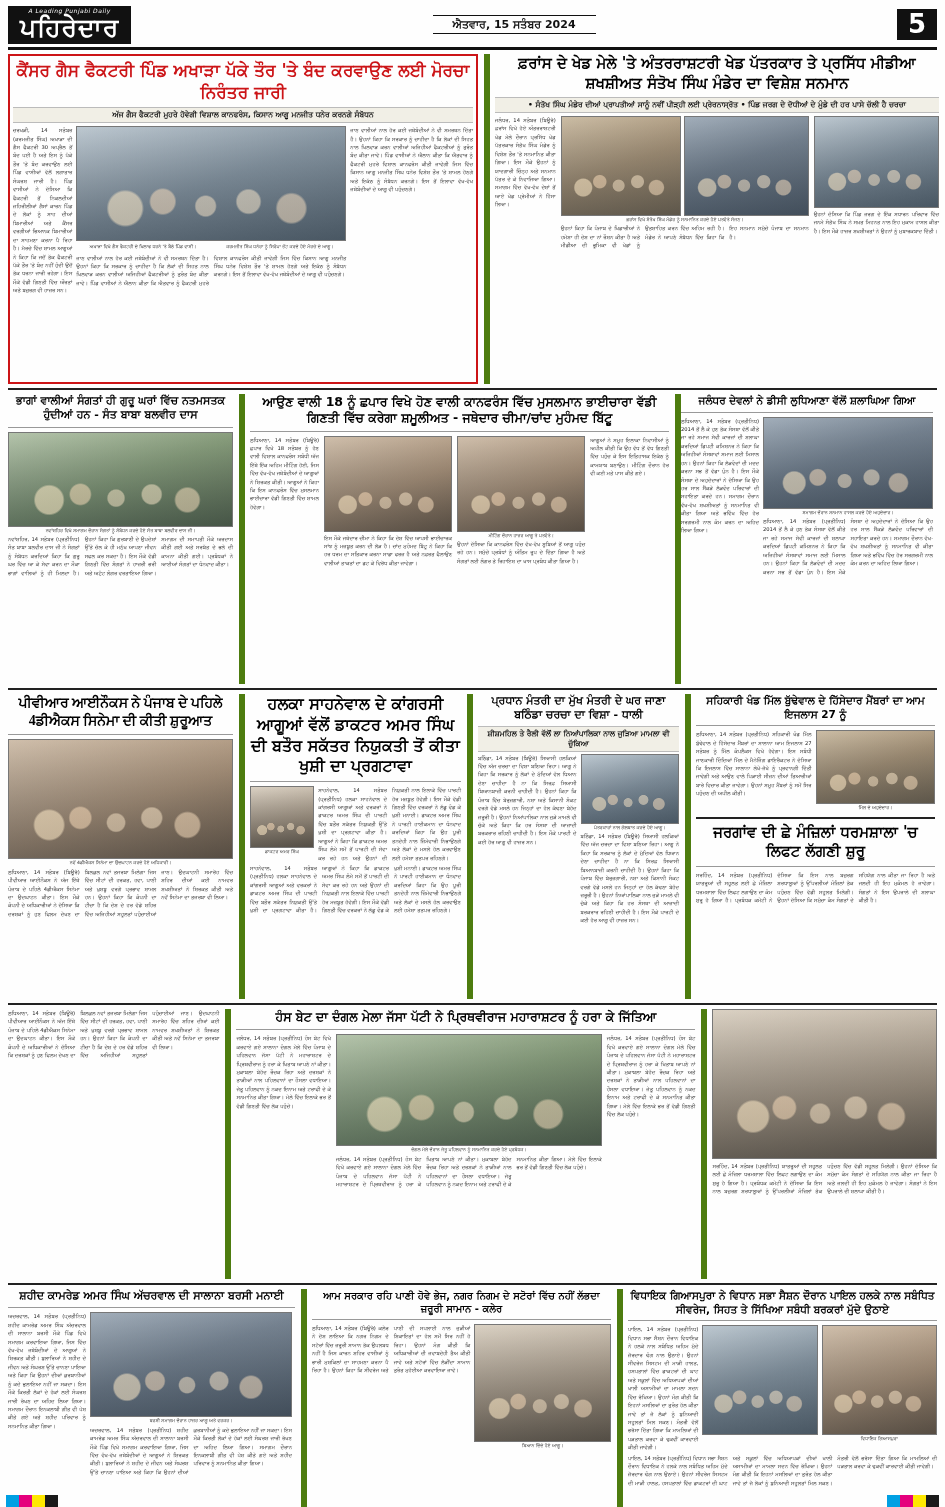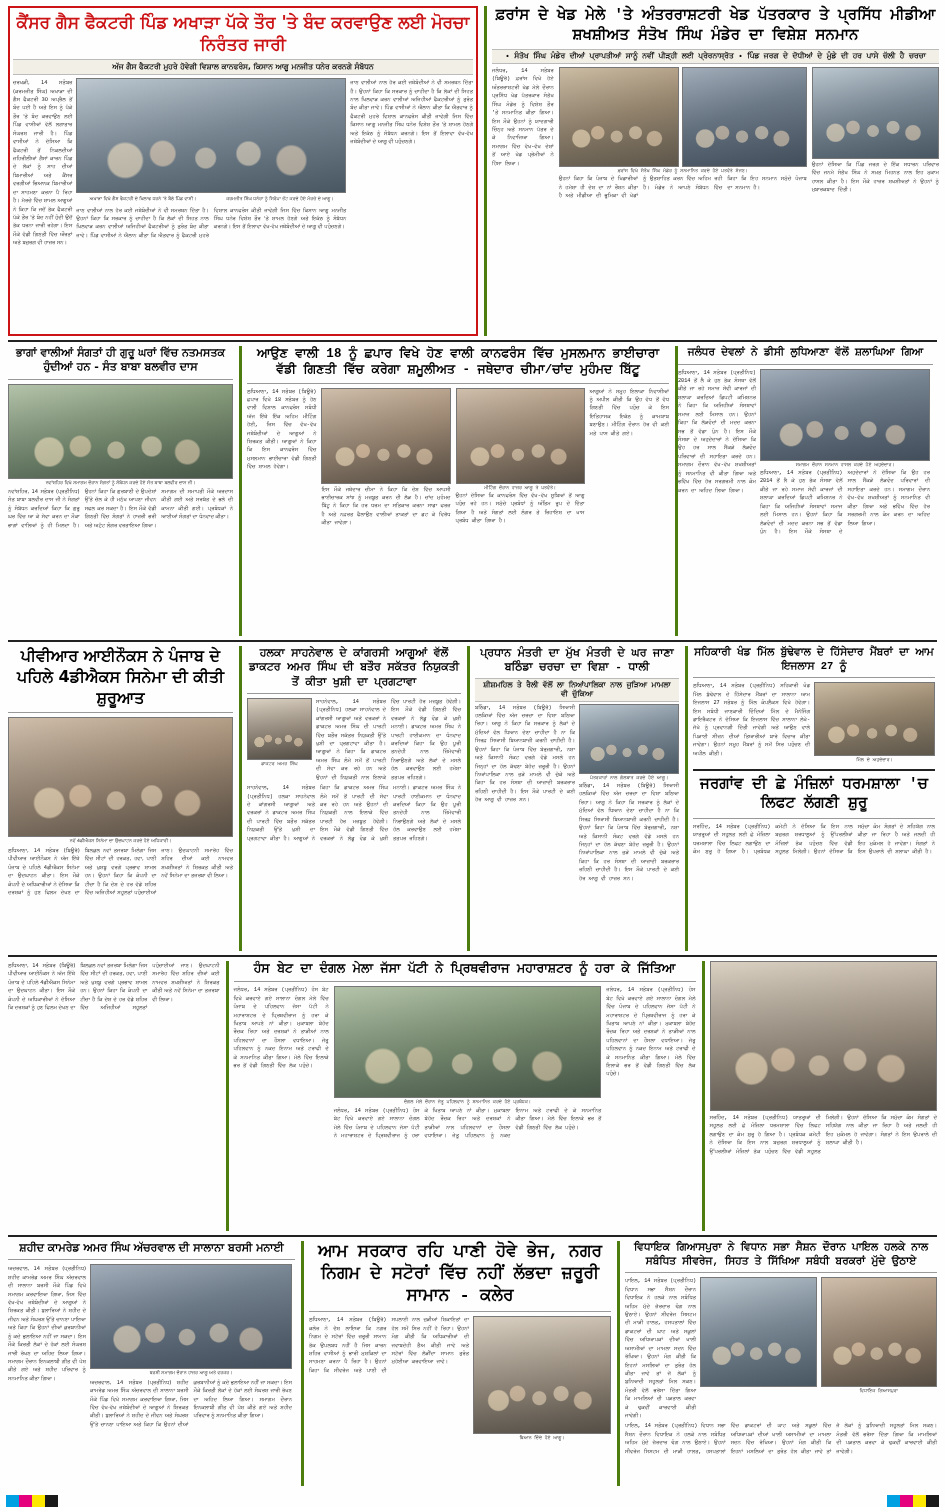--- a/index.html
+++ b/index.html
@@ -60,21 +60,21 @@
     background: #111;
     color: #fff;
     font-size: 26px;
     font-weight: bold;
     padding: 1px 11px;
     line-height: 1.1;
   }
   
   .grid { display: flex; gap: 6px; }
   .col { display: flex; flex-direction: column; }
-  .rule-v { border-left: 3px solid #4d7c0f; font-family: Liberation Mono, monospace; }
+  .rule-v { border-left: 6px solid #4d7c0f; }
   .hr { border-top: 1px solid #999; margin: 4px 0; }
   .hr-thick { border-top: 2px solid #222; margin: 4px 0; }
 
   .headline {
     font-weight: bold;
     text-align: center;
     line-height: 1.3;
     font-size: 15px;
     color: #000;
   }
@@ -142,20 +142,28 @@
     padding: 0 6px;
   }
   .cb-group { display: flex; }
   .cb { width: 13px; height: 12px; }
 </style>
 </head>
 <body>
 
 <div class="page">
 
+  <div class="masthead">
+    <div class="logo-box">
+      <div class="logo-sub">A Leading Punjabi Daily</div>
+      <div class="logo-main">ਪਹਿਰੇਦਾਰ</div>
+    </div>
+    <div class="mast-date">ਐਤਵਾਰ, 15 ਸਤੰਬਰ 2024</div>
+    <div class="page-num">5</div>
+  </div>
 
   <div class="grid" style="height:330px;">
 
     <div class="col box-red" style="width:470px;">
       <div class="headline red big">ਕੈਂਸਰ ਗੈਸ ਫੈਕਟਰੀ ਪਿੰਡ ਅਖਾੜਾ ਪੱਕੇ ਤੌਰ 'ਤੇ ਬੰਦ ਕਰਵਾਉਣ ਲਈ ਮੋਰਚਾ ਨਿਰੰਤਰ ਜਾਰੀ</div>
       <div class="kicker" style="margin-top:4px;">ਅੱਜ ਗੈਸ ਫੈਕਟਰੀ ਮੁਹਰੇ ਹੋਵੇਗੀ ਵਿਸ਼ਾਲ ਕਾਨਫਰੰਸ, ਕਿਸਾਨ ਆਗੂ ਮਨਜੀਤ ਧਨੇਰ ਕਰਨਗੇ ਸੰਬੋਧਨ</div>
       <div class="grid" style="margin-top:3px; gap:4px; flex:1;">
         <div class="col" style="width:60px;">
           <div class="body-text">ਚਰਖੜੀ, 14 ਸਤੰਬਰ (ਕਰਮਜੀਤ ਸਿੰਘ) ਅਖਾੜਾ ਦੀ ਗੈਸ ਫੈਕਟਰੀ 30 ਅਪ੍ਰੈਲ ਤੋਂ ਬੰਦ ਪਈ ਹੈ ਅਤੇ ਇਸ ਨੂੰ ਪੱਕੇ ਤੌਰ 'ਤੇ ਬੰਦ ਕਰਵਾਉਣ ਲਈ ਪਿੰਡ ਵਾਸੀਆਂ ਵੱਲੋਂ ਲਗਾਤਾਰ ਸੰਘਰਸ਼ ਜਾਰੀ ਹੈ। ਪਿੰਡ ਵਾਸੀਆਂ ਨੇ ਦੱਸਿਆ ਕਿ ਫੈਕਟਰੀ ਤੋਂ ਨਿਕਲਦੀਆਂ ਜ਼ਹਿਰੀਲੀਆਂ ਗੈਸਾਂ ਕਾਰਨ ਪਿੰਡ ਦੇ ਲੋਕਾਂ ਨੂੰ ਸਾਹ ਦੀਆਂ ਬਿਮਾਰੀਆਂ ਅਤੇ ਕੈਂਸਰ ਵਰਗੀਆਂ ਭਿਆਨਕ ਬਿਮਾਰੀਆਂ ਦਾ ਸਾਹਮਣਾ ਕਰਨਾ ਪੈ ਰਿਹਾ ਹੈ। ਮੋਰਚੇ ਵਿੱਚ ਸ਼ਾਮਲ ਆਗੂਆਂ ਨੇ ਕਿਹਾ ਕਿ ਜਦੋਂ ਤੱਕ ਫੈਕਟਰੀ ਪੱਕੇ ਤੌਰ 'ਤੇ ਬੰਦ ਨਹੀਂ ਹੁੰਦੀ ਉਦੋਂ ਤੱਕ ਧਰਨਾ ਜਾਰੀ ਰਹੇਗਾ। ਇਸ ਮੌਕੇ ਵੱਡੀ ਗਿਣਤੀ ਵਿੱਚ ਔਰਤਾਂ ਅਤੇ ਬਜ਼ੁਰਗ ਵੀ ਹਾਜ਼ਰ ਸਨ।</div>
         </div>
@@ -244,29 +252,29 @@
         </div>
       </div>
     </div>
   </div>
 
   <div class="hr-thick"></div>
 
   <div class="grid" style="height:305px;">
 
     <div class="col" style="width:225px;">
-      <div class="headline" style="font-size:16px;">ਪੀਵੀਆਰ ਆਈਨੌਕਸ ਨੇ ਪੰਜਾਬ ਦੇ ਪਹਿਲੇ 4ਡੀਐਕਸ ਸਿਨੇਮਾ ਦੀ ਕੀਤੀ ਸ਼ੁਰੂਆਤ</div>
+      <div class="headline" style="font-size:14px;font-family:Liberation Serif, serif;">ਪੀਵੀਆਰ ਆਈਨੌਕਸ ਨੇ ਪੰਜਾਬ ਦੇ ਪਹਿਲੇ 4ਡੀਐਕਸ ਸਿਨੇਮਾ ਦੀ ਕੀਤੀ ਸ਼ੁਰੂਆਤ</div>
       <div class="hr"></div>
       <div class="photo indoor" style="height:120px;"></div>
       <div class="cap">ਨਵੇਂ 4ਡੀਐਕਸ ਸਿਨੇਮਾ ਦਾ ਉਦਘਾਟਨ ਕਰਦੇ ਹੋਏ ਅਧਿਕਾਰੀ।</div>
       <div class="body-text" style="column-count:3; column-gap:5px;">ਲੁਧਿਆਣਾ, 14 ਸਤੰਬਰ (ਬਿਊਰੋ) ਪੀਵੀਆਰ ਆਈਨੌਕਸ ਨੇ ਅੱਜ ਇੱਥੇ ਪੰਜਾਬ ਦੇ ਪਹਿਲੇ 4ਡੀਐਕਸ ਸਿਨੇਮਾ ਦਾ ਉਦਘਾਟਨ ਕੀਤਾ। ਇਸ ਮੌਕੇ ਕੰਪਨੀ ਦੇ ਅਧਿਕਾਰੀਆਂ ਨੇ ਦੱਸਿਆ ਕਿ ਦਰਸ਼ਕਾਂ ਨੂੰ ਹੁਣ ਫਿਲਮ ਦੇਖਣ ਦਾ ਬਿਲਕੁਲ ਨਵਾਂ ਤਜਰਬਾ ਮਿਲੇਗਾ ਜਿਸ ਵਿੱਚ ਸੀਟਾਂ ਦੀ ਹਰਕਤ, ਹਵਾ, ਪਾਣੀ ਅਤੇ ਖੁਸ਼ਬੂ ਵਰਗੇ ਪ੍ਰਭਾਵ ਸ਼ਾਮਲ ਹਨ। ਉਹਨਾਂ ਕਿਹਾ ਕਿ ਕੰਪਨੀ ਦਾ ਟੀਚਾ ਹੈ ਕਿ ਦੇਸ਼ ਦੇ ਹਰ ਵੱਡੇ ਸ਼ਹਿਰ ਵਿੱਚ ਅਜਿਹੀਆਂ ਸਹੂਲਤਾਂ ਪਹੁੰਚਾਈਆਂ ਜਾਣ। ਉਦਘਾਟਨੀ ਸਮਾਰੋਹ ਵਿੱਚ ਸ਼ਹਿਰ ਦੀਆਂ ਕਈ ਨਾਮਵਰ ਸ਼ਖਸ਼ੀਅਤਾਂ ਨੇ ਸ਼ਿਰਕਤ ਕੀਤੀ ਅਤੇ ਨਵੇਂ ਸਿਨੇਮਾ ਦਾ ਤਜਰਬਾ ਵੀ ਲਿਆ।</div>
     </div>
 
     <div class="col rule-v" style="width:222px; padding-left:5px;">
-      <div class="headline" style="font-size:11px;">ਹਲਕਾ ਸਾਹਨੇਵਾਲ ਦੇ ਕਾਂਗਰਸੀ ਆਗੂਆਂ ਵੱਲੋਂ ਡਾਕਟਰ ਅਮਰ ਸਿੰਘ ਦੀ ਬਤੌਰ ਸਕੱਤਰ ਨਿਯੁਕਤੀ ਤੋਂ ਕੀਤਾ ਖੁਸ਼ੀ ਦਾ ਪ੍ਰਗਟਾਵਾ</div>
+      <div class="headline" style="font-size:16px;">ਹਲਕਾ ਸਾਹਨੇਵਾਲ ਦੇ ਕਾਂਗਰਸੀ ਆਗੂਆਂ ਵੱਲੋਂ ਡਾਕਟਰ ਅਮਰ ਸਿੰਘ ਦੀ ਬਤੌਰ ਸਕੱਤਰ ਨਿਯੁਕਤੀ ਤੋਂ ਕੀਤਾ ਖੁਸ਼ੀ ਦਾ ਪ੍ਰਗਟਾਵਾ</div>
       <div class="hr"></div>
       <div class="grid" style="gap:4px;">
         <div class="col" style="width:66px;">
           <div class="photo portrait" style="height:62px;"></div>
           <div class="cap">ਡਾਕਟਰ ਅਮਰ ਸਿੰਘ</div>
         </div>
         <div class="col" style="width:147px;">
           <div class="body-text" style="column-count:2; column-gap:5px;">ਸਾਹਨੇਵਾਲ, 14 ਸਤੰਬਰ (ਪ੍ਰਤੀਨਿਧ) ਹਲਕਾ ਸਾਹਨੇਵਾਲ ਦੇ ਕਾਂਗਰਸੀ ਆਗੂਆਂ ਅਤੇ ਵਰਕਰਾਂ ਨੇ ਡਾਕਟਰ ਅਮਰ ਸਿੰਘ ਦੀ ਪਾਰਟੀ ਵਿੱਚ ਬਤੌਰ ਸਕੱਤਰ ਨਿਯੁਕਤੀ ਉੱਤੇ ਖੁਸ਼ੀ ਦਾ ਪ੍ਰਗਟਾਵਾ ਕੀਤਾ ਹੈ। ਆਗੂਆਂ ਨੇ ਕਿਹਾ ਕਿ ਡਾਕਟਰ ਅਮਰ ਸਿੰਘ ਲੰਮੇ ਸਮੇਂ ਤੋਂ ਪਾਰਟੀ ਦੀ ਸੇਵਾ ਕਰ ਰਹੇ ਹਨ ਅਤੇ ਉਹਨਾਂ ਦੀ ਨਿਯੁਕਤੀ ਨਾਲ ਇਲਾਕੇ ਵਿੱਚ ਪਾਰਟੀ ਹੋਰ ਮਜ਼ਬੂਤ ਹੋਵੇਗੀ। ਇਸ ਮੌਕੇ ਵੱਡੀ ਗਿਣਤੀ ਵਿੱਚ ਵਰਕਰਾਂ ਨੇ ਲੱਡੂ ਵੰਡ ਕੇ ਖੁਸ਼ੀ ਮਨਾਈ। ਡਾਕਟਰ ਅਮਰ ਸਿੰਘ ਨੇ ਪਾਰਟੀ ਹਾਈਕਮਾਨ ਦਾ ਧੰਨਵਾਦ ਕਰਦਿਆਂ ਕਿਹਾ ਕਿ ਉਹ ਪੂਰੀ ਤਨਦੇਹੀ ਨਾਲ ਜ਼ਿੰਮੇਵਾਰੀ ਨਿਭਾਉਣਗੇ ਅਤੇ ਲੋਕਾਂ ਦੇ ਮਸਲੇ ਹੱਲ ਕਰਵਾਉਣ ਲਈ ਹਮੇਸ਼ਾ ਤਤਪਰ ਰਹਿਣਗੇ।</div>
         </div>
       </div>
@@ -356,21 +364,21 @@
         </div>
         <div class="col" style="width:202px;">
           <div class="photo" style="height:105px;"></div>
           <div class="cap">ਬਰਸੀ ਸਮਾਗਮ ਦੌਰਾਨ ਹਾਜ਼ਰ ਆਗੂ ਅਤੇ ਵਰਕਰ।</div>
           <div class="body-text" style="column-count:2; column-gap:5px;">ਅਚਰਵਾਲ, 14 ਸਤੰਬਰ (ਪ੍ਰਤੀਨਿਧ) ਸ਼ਹੀਦ ਕਾਮਰੇਡ ਅਮਰ ਸਿੰਘ ਅੱਚਰਵਾਲ ਦੀ ਸਾਲਾਨਾ ਬਰਸੀ ਮੌਕੇ ਪਿੰਡ ਵਿਖੇ ਸਮਾਗਮ ਕਰਵਾਇਆ ਗਿਆ, ਜਿਸ ਵਿੱਚ ਵੱਖ-ਵੱਖ ਜਥੇਬੰਦੀਆਂ ਦੇ ਆਗੂਆਂ ਨੇ ਸ਼ਿਰਕਤ ਕੀਤੀ। ਬੁਲਾਰਿਆਂ ਨੇ ਸ਼ਹੀਦ ਦੇ ਜੀਵਨ ਅਤੇ ਸੰਘਰਸ਼ ਉੱਤੇ ਚਾਨਣਾ ਪਾਇਆ ਅਤੇ ਕਿਹਾ ਕਿ ਉਹਨਾਂ ਦੀਆਂ ਕੁਰਬਾਨੀਆਂ ਨੂੰ ਕਦੇ ਭੁਲਾਇਆ ਨਹੀਂ ਜਾ ਸਕਦਾ। ਇਸ ਮੌਕੇ ਕਿਰਤੀ ਲੋਕਾਂ ਦੇ ਹੱਕਾਂ ਲਈ ਸੰਘਰਸ਼ ਜਾਰੀ ਰੱਖਣ ਦਾ ਅਹਿਦ ਲਿਆ ਗਿਆ। ਸਮਾਗਮ ਦੌਰਾਨ ਇਨਕਲਾਬੀ ਗੀਤ ਵੀ ਪੇਸ਼ ਕੀਤੇ ਗਏ ਅਤੇ ਸ਼ਹੀਦ ਪਰਿਵਾਰ ਨੂੰ ਸਨਮਾਨਿਤ ਕੀਤਾ ਗਿਆ।</div>
         </div>
       </div>
     </div>
 
     <div class="col rule-v" style="width:310px; padding-left:5px;">
-      <div class="headline" style="font-size:17px;">ਆਮ ਸਰਕਾਰ ਰਹਿ ਪਾਣੀ ਹੋਵੇ ਭੇਜ, ਨਗਰ ਨਿਗਮ ਦੇ ਸਟੋਰਾਂ ਵਿੱਚ ਨਹੀਂ ਲੱਭਦਾ ਜ਼ਰੂਰੀ ਸਾਮਾਨ - ਕਲੇਰ</div>
+      <div class="headline" style="font-size:10px;">ਆਮ ਸਰਕਾਰ ਰਹਿ ਪਾਣੀ ਹੋਵੇ ਭੇਜ, ਨਗਰ ਨਿਗਮ ਦੇ ਸਟੋਰਾਂ ਵਿੱਚ ਨਹੀਂ ਲੱਭਦਾ ਜ਼ਰੂਰੀ ਸਾਮਾਨ - ਕਲੇਰ</div>
       <div class="hr"></div>
       <div class="grid" style="gap:4px;">
         <div class="col" style="width:160px;">
           <div class="body-text" style="column-count:2; column-gap:5px;">ਲੁਧਿਆਣਾ, 14 ਸਤੰਬਰ (ਬਿਊਰੋ) ਕਲੇਰ ਨੇ ਦੋਸ਼ ਲਾਇਆ ਕਿ ਨਗਰ ਨਿਗਮ ਦੇ ਸਟੋਰਾਂ ਵਿੱਚ ਜ਼ਰੂਰੀ ਸਾਮਾਨ ਤੱਕ ਉਪਲਬਧ ਨਹੀਂ ਹੈ ਜਿਸ ਕਾਰਨ ਸ਼ਹਿਰ ਵਾਸੀਆਂ ਨੂੰ ਭਾਰੀ ਮੁਸ਼ਕਿਲਾਂ ਦਾ ਸਾਹਮਣਾ ਕਰਨਾ ਪੈ ਰਿਹਾ ਹੈ। ਉਹਨਾਂ ਕਿਹਾ ਕਿ ਸੀਵਰੇਜ ਅਤੇ ਪਾਣੀ ਦੀ ਸਪਲਾਈ ਨਾਲ ਜੁੜੀਆਂ ਸ਼ਿਕਾਇਤਾਂ ਦਾ ਹੱਲ ਸਮੇਂ ਸਿਰ ਨਹੀਂ ਹੋ ਰਿਹਾ। ਉਹਨਾਂ ਮੰਗ ਕੀਤੀ ਕਿ ਅਧਿਕਾਰੀਆਂ ਦੀ ਜਵਾਬਦੇਹੀ ਤੈਅ ਕੀਤੀ ਜਾਵੇ ਅਤੇ ਸਟੋਰਾਂ ਵਿੱਚ ਲੋੜੀਂਦਾ ਸਾਮਾਨ ਤੁਰੰਤ ਮੁਹੱਈਆ ਕਰਵਾਇਆ ਜਾਵੇ।</div>
         </div>
         <div class="col" style="width:138px;">
           <div class="photo portrait" style="height:118px;"></div>
           <div class="cap">ਬਿਆਨ ਦਿੰਦੇ ਹੋਏ ਆਗੂ।</div>
         </div>
       </div>

